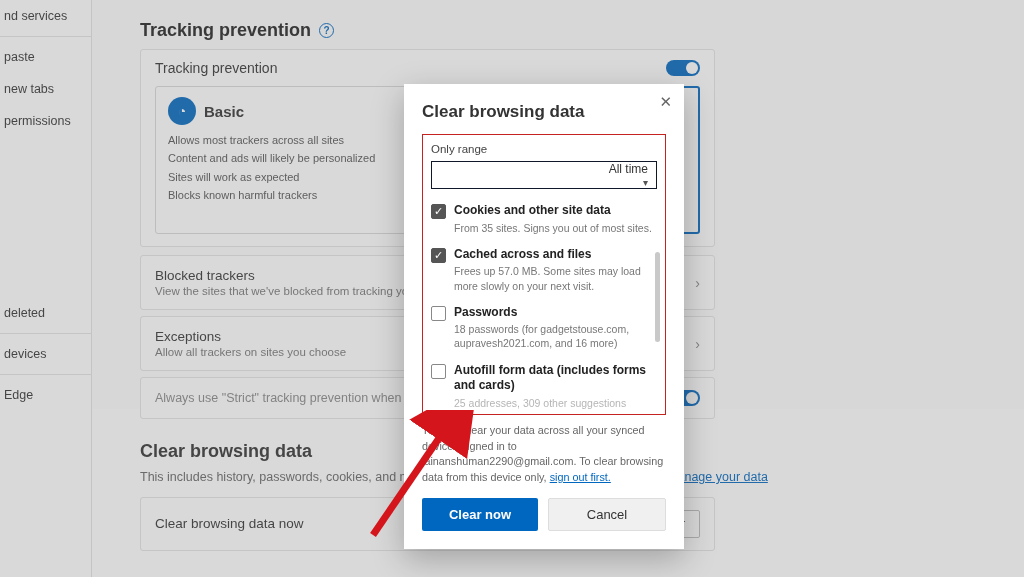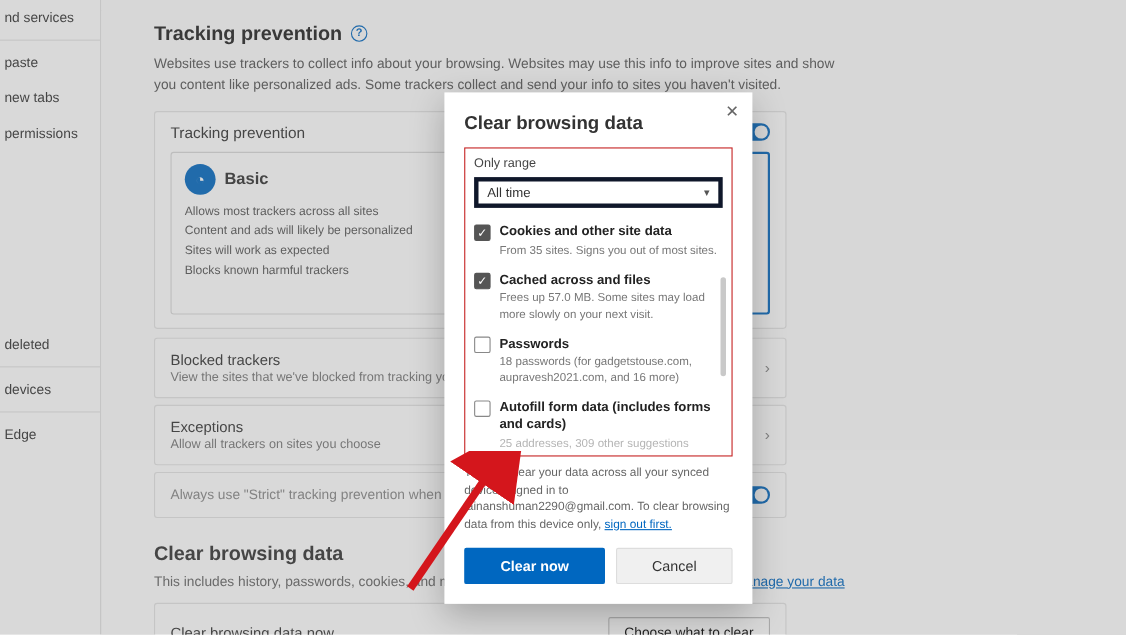--- a/index.html
+++ b/index.html
@@ -96,36 +96,36 @@
     position: absolute; left: 404px; top: 84px; width: 280px; background: #fff;
     box-shadow: 0 10px 30px rgba(0,0,0,0.25); z-index: 10; padding: 18px 18px 18px 18px;
   }
   .modal h3 { font-size: 17px; font-weight: 600; margin-bottom: 12px; }
   .close {
     position:absolute; top:10px; right:12px; font-size:15px; color:#666; cursor:pointer; line-height:1;
   }
   .redbox { border: 1px solid #c52222; padding: 8px 8px 2px 8px; margin-bottom: 8px; }
   .field-lab { font-size:11.5px; color:#444; margin-bottom:6px; }
   .select {
-    border:4px solid #0f172a; height: 28px; display:flex; align-items:center; justify-content:space-between;
-    padding: 0 8px; font-size:12px; margin-bottom: 10px; background:#fff; cursor:pointer;
+    border:1px solid #0f172a; height: 28px; display:flex; align-items:flex-end; justify-content:space-between;
+    padding: 0 8px; font-size:12px; margin-bottom: 10px; background:#fff; cursor:pointer;flex-direction:column;
   }
   .opt { display:flex; gap:8px; padding: 4px 0 8px 0; font-size:12px; }
   .chk { width:15px; height:15px; border:1px solid #888; border-radius:2px; flex-shrink:0; margin-top:1px;
          display:flex; align-items:center; justify-content:center; font-size:11px; color:#fff; cursor:pointer;}
   .chk.checked { background:#555; border-color:#555; }
   .opt-title { font-weight:600; font-size:12px; color:#222; line-height:1.3; }
   .opt-sub { color:#777; font-size:10.5px; margin-top:2px; line-height:1.35; }
   .scrollbar {
     position:absolute; right: 24px; top: 168px; width:5px; height: 90px; background:#c9c9c9; border-radius:3px;
   }
   .disclaimer { font-size:10.8px; color:#666; line-height:1.45; margin: 4px 0 12px 0;}
   .btnrow { display:flex; gap:10px; }
   .btn-primary {
-    flex:1; background:#0067c0; color:#fff; border:none; padding:8px 12px; font-size:13px; font-weight:600;
+    flex:1; background:#0067c0; color:#fff; border:none; padding:8px 0; font-size:13px; font-weight:600;
     border-radius:2px; cursor:pointer;
   }
   .btn-secondary {
     flex:1; background:#f0f0f0; color:#333; border:1px solid #ddd; padding:8px 0; font-size:13px;
     border-radius:2px; cursor:pointer;
   }
   .help-icon {
     width:15px;height:15px;border:1px solid #0067c0;border-radius:50%;display:inline-flex;align-items:center;justify-content:center;
     font-size:10px;color:#0067c0;
   }
@@ -152,21 +152,20 @@
   <div class="sidebar-item">devices</div>
   <div class="sidebar-divider"></div>
   <div class="sidebar-item">Edge</div>
 </div>
 
 <div class="main">
   <h2>
     <span>Tracking prevention</span>
     <span class="help-icon">?</span>
   </h2>
-  <div class="muted desc">Websites use trackers to collect info about your browsing. Websites may use this info to improve sites and show you content like personalized ads. Some trackers collect and send your info to sites you haven't visited.</div>
 
   <div class="tp-wrap">
     <div class="tp-header-row">
       <span class="lab">Tracking prevention</span>
       <span class="toggle"></span>
     </div>
     <div class="cards">
       <div class="card">
         <div class="card-top">
           <span class="card-icon">◔</span>

